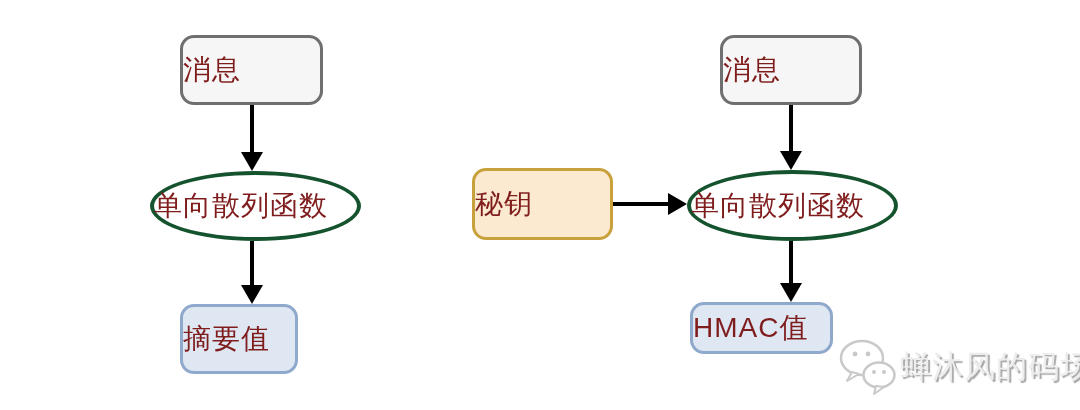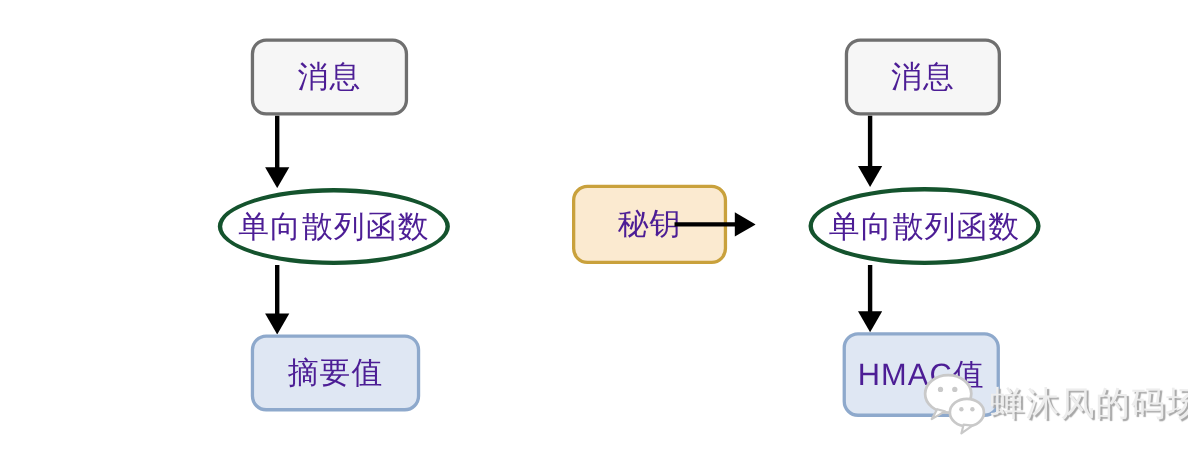--- a/index.html
+++ b/index.html
@@ -12,27 +12,26 @@
     width: 1080px;
     height: 410px;
     background: #ffffff;
     overflow: hidden;
     font-family: "Liberation Sans", "DejaVu Sans", sans-serif;
   }
   .node {
     position: absolute;
     display: flex;
     align-items: center;
-    justify-content: center;
+    justify-content: flex-start;
     box-sizing: border-box;
     font-size: 28px;
-    color: #4c1d95;
+    color: #7f1d1d;
     letter-spacing: 1px;
     white-space: nowrap;
-    margin-left: 48px;
   }
   .rect {
     border-radius: 14px;
   }
   .node-message {
     border: 3px solid #6f6f6f;
     background: #f6f6f6;
   }
   .node-output {
     border: 3px solid #8ea9cc;
@@ -82,21 +81,21 @@
 
   <div class="node node-process" style="left:150px; top:171px; width:211px; height:70px;">
     <span>单向散列函数</span>
   </div>
 
   <svg class="arrow" style="left:237px; top:241px;" width="30" height="63" viewBox="0 0 30 63">
     <line x1="15" y1="0" x2="15" y2="45" stroke="#000" stroke-width="4"></line>
     <polygon points="4,44 26,44 15,63" fill="#000"></polygon>
   </svg>
 
-  <div class="node rect node-output" style="left:180px; top:304px; width:154px; height:70px;">
+  <div class="node rect node-output" style="left:180px; top:304px; width:118px; height:70px;">
     <span>摘要值</span>
   </div>
 
   <div class="node rect node-message" style="left:720px; top:35px; width:142px; height:70px;">
     <span>消息</span>
   </div>
 
   <svg class="arrow" style="left:776px; top:105px;" width="30" height="65" viewBox="0 0 30 65">
     <line x1="15" y1="0" x2="15" y2="47" stroke="#000" stroke-width="4"></line>
     <polygon points="4,46 26,46 15,65" fill="#000"></polygon>
@@ -113,21 +112,21 @@
 
   <div class="node node-process" style="left:687px; top:170px; width:211px; height:71px;">
     <span>单向散列函数</span>
   </div>
 
   <svg class="arrow" style="left:776px; top:241px;" width="30" height="61" viewBox="0 0 30 61">
     <line x1="15" y1="0" x2="15" y2="43" stroke="#000" stroke-width="4"></line>
     <polygon points="4,42 26,42 15,61" fill="#000"></polygon>
   </svg>
 
-  <div class="node rect node-output" style="left:718px; top:302px; width:143px; height:77px;">
+  <div class="node rect node-output" style="left:690px; top:302px; width:143px; height:52px;">
     <span>HMAC值</span>
   </div>
 
   <div class="watermark">
     <svg width="58" height="58" viewBox="0 0 58 58">
       <ellipse cx="24" cy="20" rx="21" ry="17" fill="#ffffff" stroke="#c9c9c9" stroke-width="2.5"></ellipse>
       <path d="M14 34 L9 43 L21 36 Z" fill="#ffffff" stroke="#c9c9c9" stroke-width="2" stroke-linejoin="round"></path>
       <circle cx="17" cy="16" r="2.4" fill="#c9c9c9"></circle>
       <circle cx="30" cy="16" r="2.4" fill="#c9c9c9"></circle>
       <ellipse cx="41" cy="37" rx="15.5" ry="12.5" fill="#ffffff" stroke="#c9c9c9" stroke-width="2.5"></ellipse>

